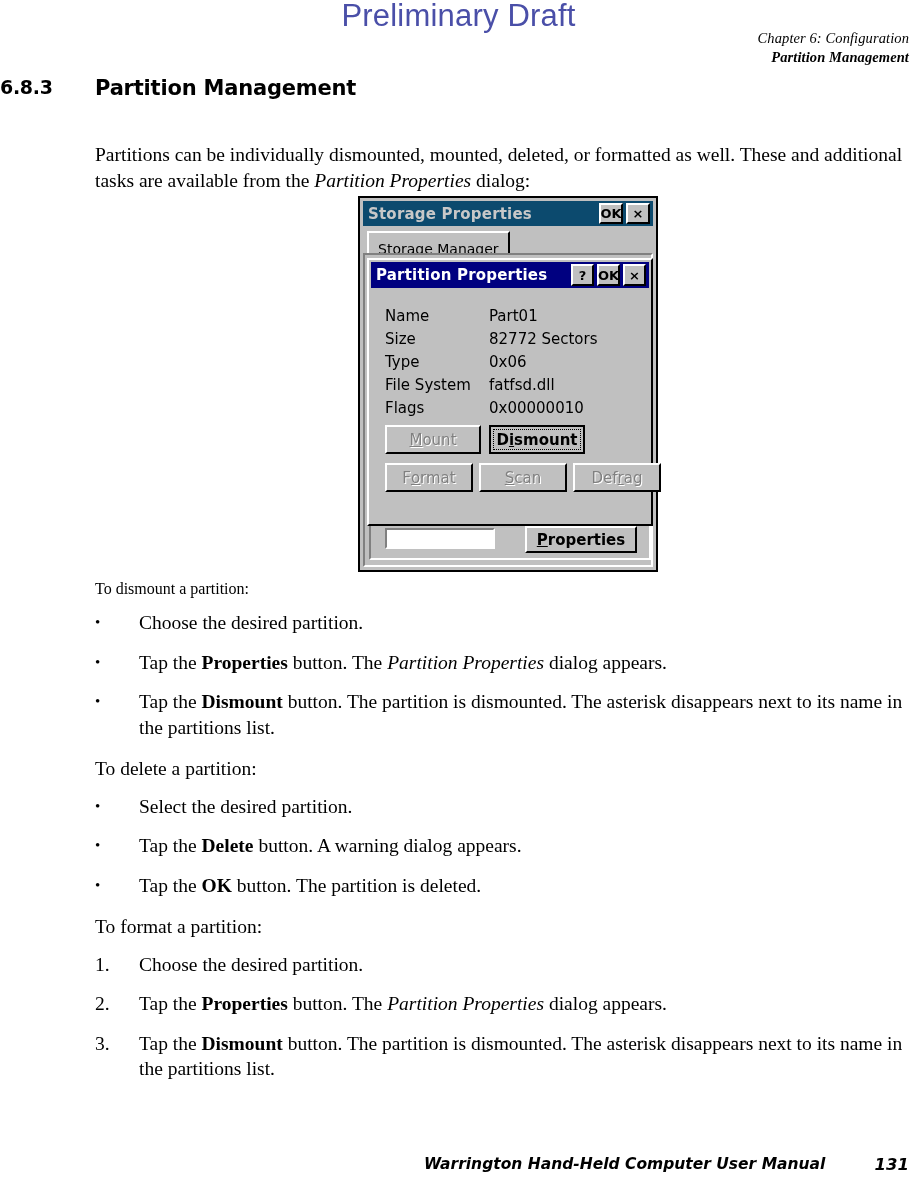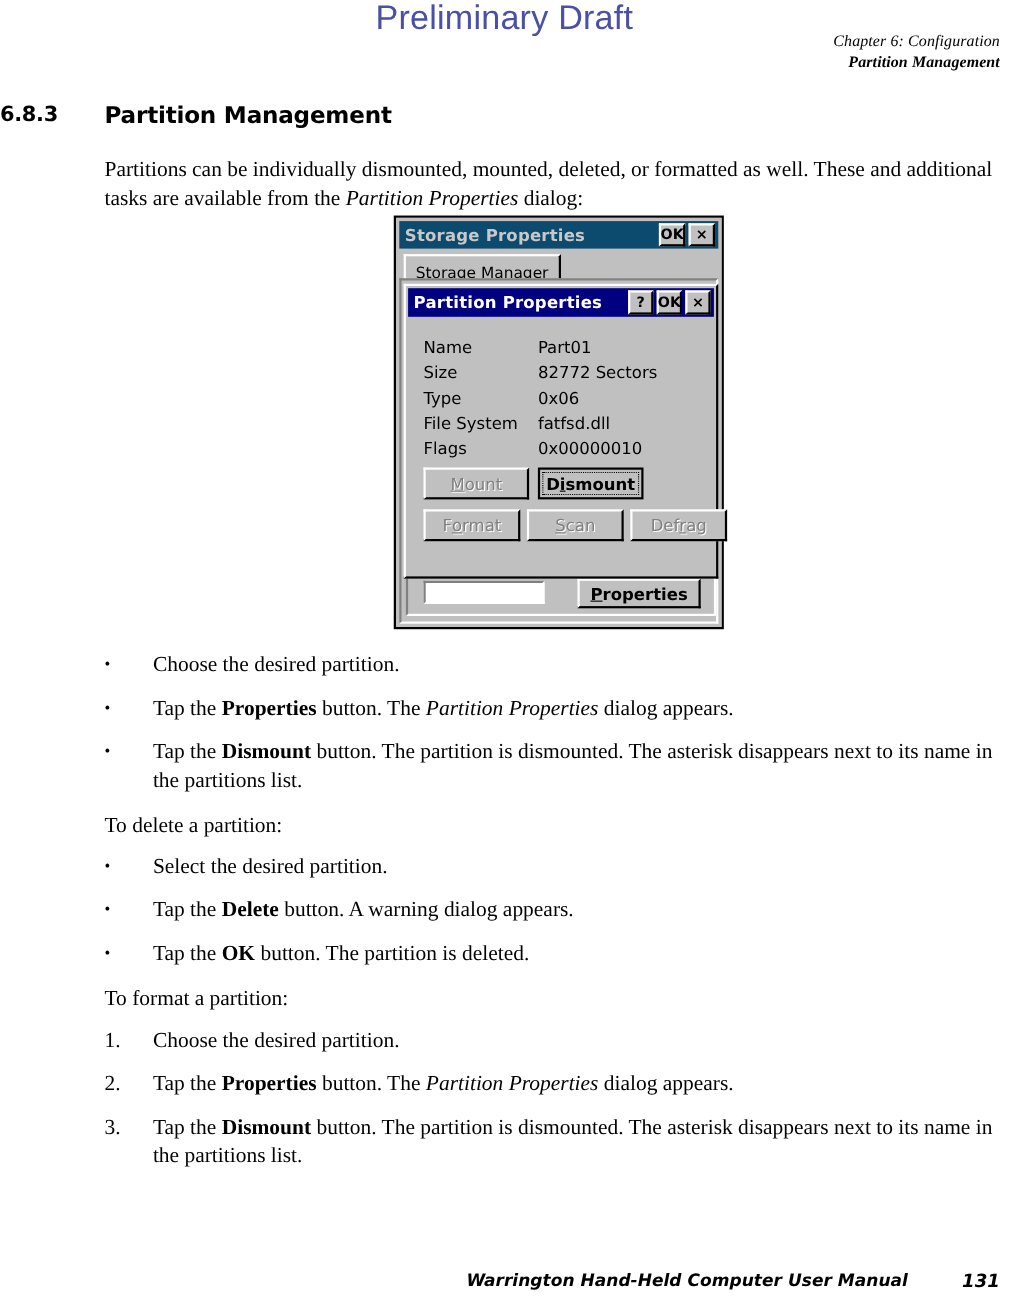--- a/index.html
+++ b/index.html
@@ -49,21 +49,21 @@
     font-size: 14.5px;
     letter-spacing: 0.1px;
     line-height: 19px;
     white-space: nowrap;
   }
 
   
   .section-head {
     position: absolute;
     left: 0;
-    top: 93px;
+    top: 76px;
     width: 879px;
     height: 30px;
   }
   .sec-num {
     position: absolute;
     left: 0px;
     top: 0px;
     font-family: "DejaVu Sans", sans-serif;
     font-weight: bold;
     font-size: 19px;
@@ -531,20 +531,21 @@
           </div>
       </div>
     </div>
 
   </div>
 </div>
 
 <div class="body-col" style="top:580px;">
 
   <div class="list-block">
+    <div class="lead">To dismount a partition:</div>
     <div class="li-row first">
       <span class="li-marker bullet">•</span>
       <span class="li-text"><span>Choose the desired partition.</span><span class="bd"></span><span></span><span class="it"></span><span></span></span>
     </div>
     <div class="li-row">
       <span class="li-marker bullet">•</span>
       <span class="li-text"><span>Tap the </span><span class="bd">Properties</span><span> button. The </span><span class="it">Partition Properties</span><span> dialog appears.</span></span>
     </div>
     <div class="li-row">
       <span class="li-marker bullet">•</span>

